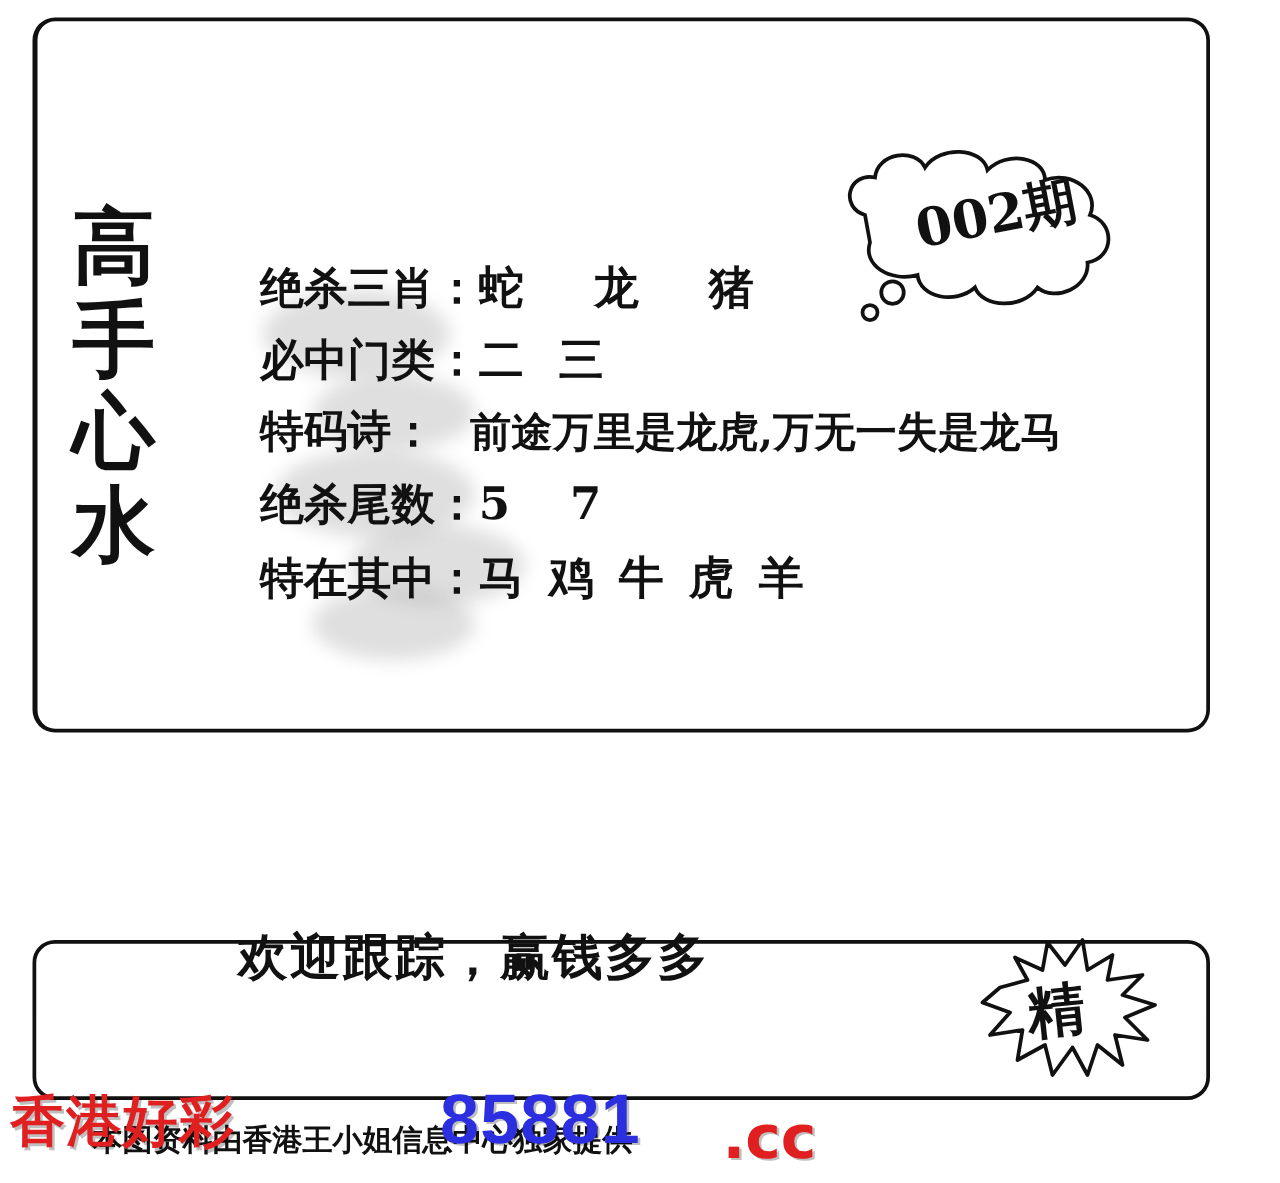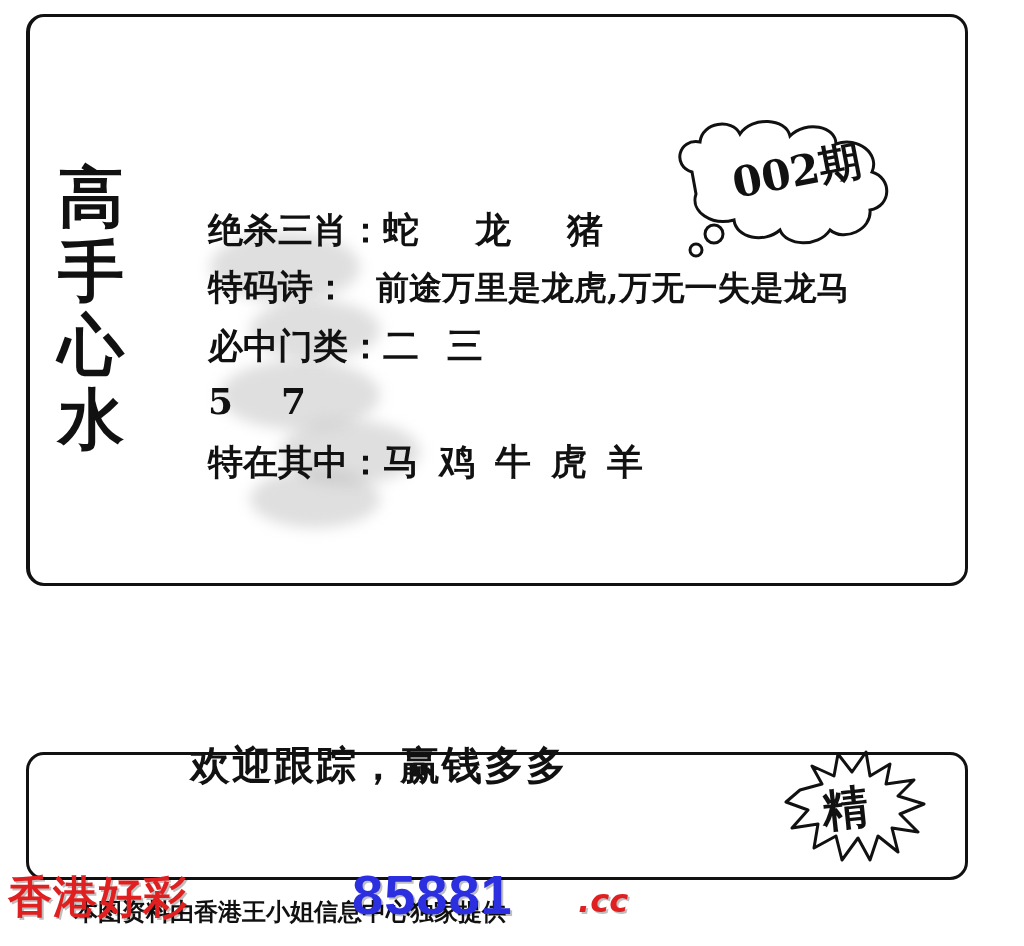--- a/index.html
+++ b/index.html
@@ -205,25 +205,24 @@
     text-shadow: 2px 2px 0 rgba(0,0,0,0.25);
     letter-spacing: 1px;
     white-space: nowrap;
   }
   #wm-suffix {
     position: absolute;
     left: 578px;
     top: 16px;
     font-family: "DejaVu Sans", "Liberation Sans", sans-serif;
     font-weight: bold;
-    font-size: 32px;
+    font-size: 48px;
     color: #e02020;
     text-shadow: 2px 2px 0 rgba(0,0,0,0.25);
     white-space: nowrap;
-    font-style: italic;
   }
 </style>
 </head>
 <body>
 
 <div id="canvas">
 
   <div class="panel" id="main-panel"></div>
 
   <div class="smudge" style="left:210px; top:232px; width:150px; height:70px;"></div>
@@ -255,32 +254,33 @@
 
     <div class="row">
       <div class="row-label">绝杀三肖：</div>
       <div class="row-values sp-wide">
         <span class="v">蛇</span><span class="v">龙</span><span class="v">猪</span>
       </div>
     </div>
 
 
     <div class="row">
-      <div class="row-label">特码诗：</div>
-      <div class="poem">前途万里是龙虎,万无一失是龙马</div>
-    </div>
-
-    <div class="row">
       <div class="row-label">必中门类：</div>
       <div class="row-values sp-narrow">
         <span class="v">二</span><span class="v">三</span>
       </div>
     </div>
 
     <div class="row">
+      <div class="row-label">特码诗：</div>
+      <div class="poem">前途万里是龙虎,万无一失是龙马</div>
+    </div>
+
+    <div class="row">
+      <div class="row-label">绝杀尾数：</div>
       <div class="row-values sp-mid">
         <span class="v">5</span><span class="v">7</span>
       </div>
     </div>
 
     <div class="row">
       <div class="row-label">特在其中：</div>
       <div class="row-values sp-tight">
         <span class="v">马</span><span class="v">鸡</span><span class="v">牛</span><span class="v">虎</span><span class="v">羊</span>
       </div>

